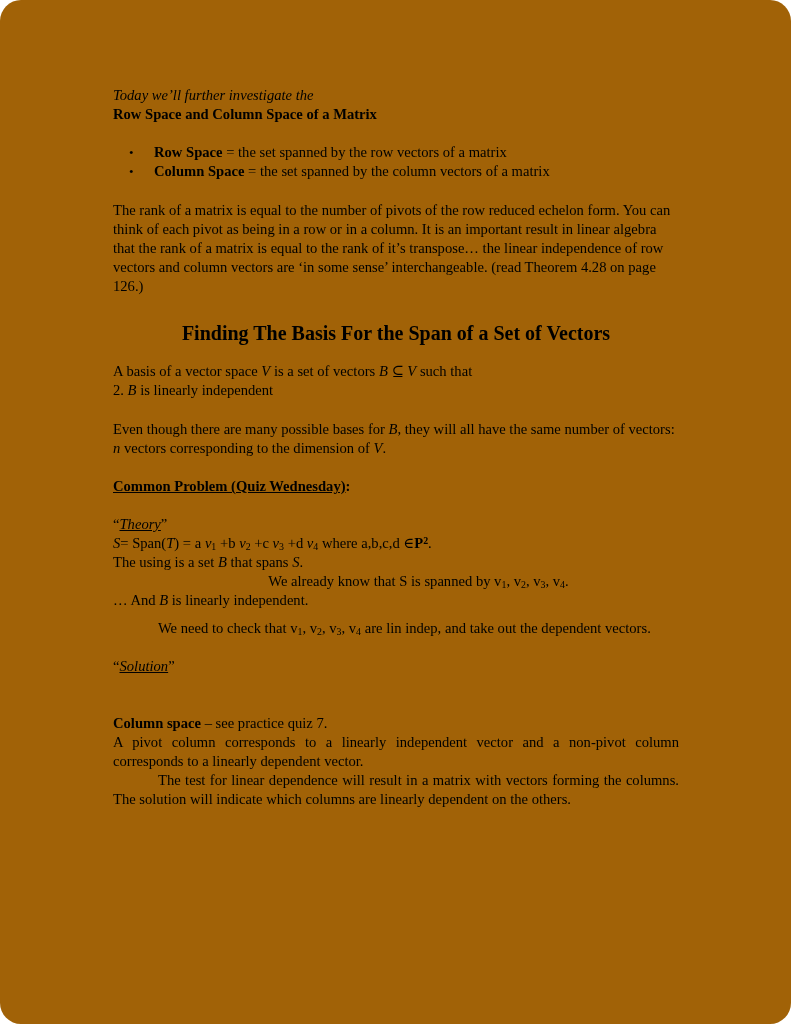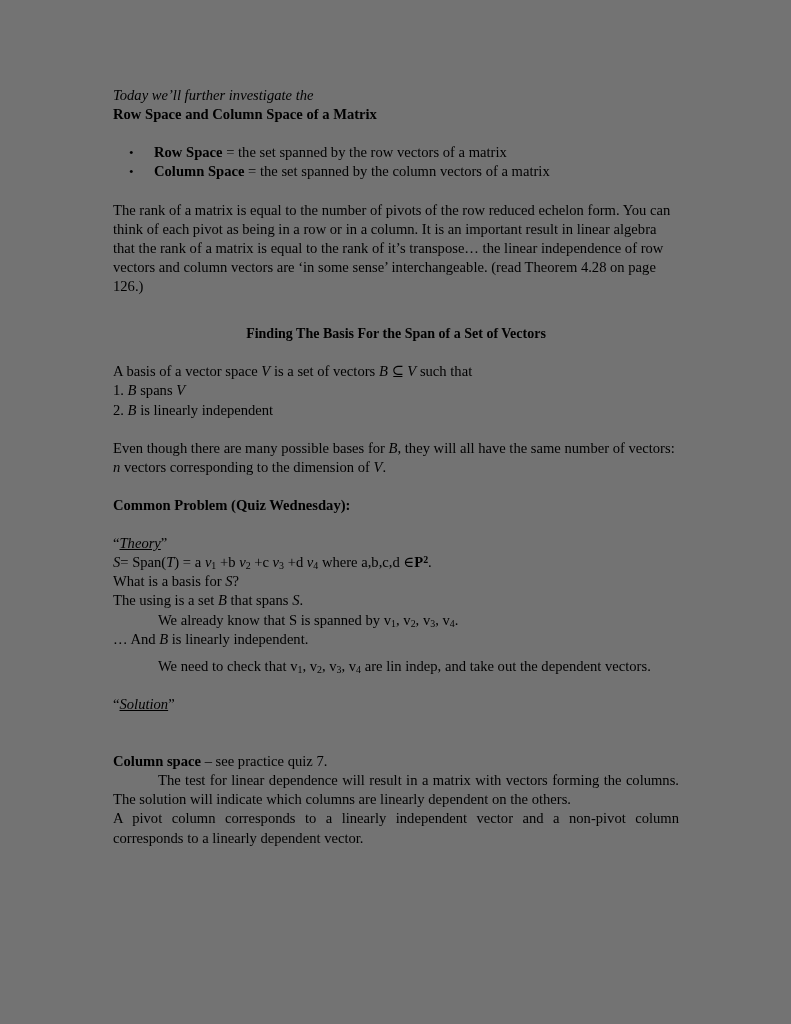--- a/index.html
+++ b/index.html
@@ -4,68 +4,69 @@
 <style>
   html, body {
     margin: 0;
     padding: 0;
     background: #ffffff;
   }
   .page {
     position: relative;
     width: 791px;
     height: 1024px;
-    background: #737373;
+    background: #a16207;
     overflow: hidden;
     font-family: "Liberation Serif", "DejaVu Serif", serif;
     color: #000000;
+    border-radius: 21px;
   }
   .content {
     position: absolute;
     left: 113px;
     top: 86px;
     width: 566px;
     font-size: 14.6px;
     line-height: 19.1px;
   }
   .p { margin: 0; text-align: left; }
   .just { text-align: justify; }
   .blank { height: 19.1px; }
   .halfblank { height: 9px; }
 
   .it { font-style: italic; }
   .bd { font-weight: bold; }
-  .bd-ul { font-weight: bold; }
+  .bd-ul { font-weight: bold; text-decoration: underline; }
   .it-ul { font-style: italic; text-decoration: underline; }
 
   .heading-center {
     text-align: center;
     font-weight: bold;
-    font-size: 14px;
+    font-size: 20px;
     margin: 0;
   }
 
   ul.bullets {
     margin: 0;
     padding: 0;
     list-style: none;
   }
   ul.bullets li {
     position: relative;
     padding-left: 41px;
     margin: 0;
   }
   ul.bullets li .bullet-glyph {
     position: absolute;
     left: 16px;
     top: 0;
     font-size: 13px;
   }
 
-  .indent { padding-left: 45px; }
+  .indent { padding-left: 45px; text-align: center; }
   .indent-just { padding-left: 45px; text-align: justify; margin-top: 8px; }
 
   sub {
     font-size: 0.68em;
     vertical-align: -0.24em;
     line-height: 0;
   }
   sup {
     font-size: 0.68em;
     vertical-align: 0.42em;
@@ -99,40 +100,38 @@
 
     <div class="blank"></div>
     <div class="halfblank"></div>
 
     <p class="heading-center">Finding The Basis For the Span of a Set of Vectors</p>
 
     <div class="blank"></div>
 
     <p class="p"><span>A basis of a vector space </span><span class="it">V</span><span> is a set of vectors </span><span class="it">B</span><span> ⊆ </span><span class="it">V</span><span> such that</span></p>
 
-    <p class="p"><span>1. </span><span class="it">B</span><span> spans </span><span class="it">V</span></p>
 
     <p class="p"><span>2. </span><span class="it">B</span><span> is linearly independent</span></p>
 
     <div class="blank"></div>
 
     <p class="p"><span>Even though there are many possible bases for </span><span class="it">B</span><span>, they will all have the same number of vectors: </span><span class="it">n</span><span> vectors corresponding to the dimension of </span><span class="it">V</span><span>.</span></p>
 
     <div class="blank"></div>
 
     <p class="p"><span class="bd-ul">Common Problem (Quiz Wednesday)</span><span class="bd">:</span></p>
 
 
     <div class="blank"></div>
 
     <p class="p"><span>“</span><span class="it-ul">Theory</span><span>”</span></p>
 
     <p class="p"><span class="it">S</span><span>= Span(</span><span class="it">T</span><span>) = a </span><span class="it">v</span><sub>1</sub><span> +b </span><span class="it">v</span><sub>2</sub><span> +c </span><span class="it">v</span><sub>3</sub><span> +d </span><span class="it">v</span><sub>4</sub><span>  where a,b,c,d </span><span>∈</span><span class="bd">P</span><sup class="bd">2</sup><span>.</span></p>
 
-    <p class="p"><span>What is a basis for </span><span class="it">S</span><span>?</span></p>
 
     <p class="p"><span>The using is a set </span><span class="it">B</span><span> that spans </span><span class="it">S</span><span>.</span></p>
 
     <p class="p indent"><span>We already know that S is spanned by v</span><sub>1</sub><span>, v</span><sub>2</sub><span>, v</span><sub>3</sub><span>, v</span><sub>4</sub><span>.</span></p>
 
     <p class="p"><span>… And </span><span class="it">B</span><span> is linearly independent.</span></p>
 
     <p class="p indent-just"><span>We need to check that v</span><sub>1</sub><span>, v</span><sub>2</sub><span>, v</span><sub>3</sub><span>, v</span><sub>4</sub><span> are lin indep, and take out the dependent vectors.</span></p>
 
     <div class="blank"></div>
@@ -140,21 +139,21 @@
     <p class="p"><span>“</span><span class="it-ul">Solution</span><span>”</span></p>
 
     <div class="blank"></div>
 
 
 
     <div class="blank"></div>
 
     <p class="p"><span class="bd">Column space</span><span> – see practice quiz 7.</span></p>
 
+    <p class="p just">A pivot column corresponds to a linearly independent vector and a non-pivot column corresponds to a linearly dependent vector.</p>
+
     <p class="p just"><span style="display:inline-block;width:45px"></span><span>The test for linear dependence will result in a matrix with vectors forming the columns. The solution will indicate which columns are linearly dependent on the others.</span></p>
-
-    <p class="p just">A pivot column corresponds to a linearly independent vector and a non-pivot column corresponds to a linearly dependent vector.</p>
 
     <div class="blank"></div>
 
 
   </div>
 </div>
 
 </body></html>

